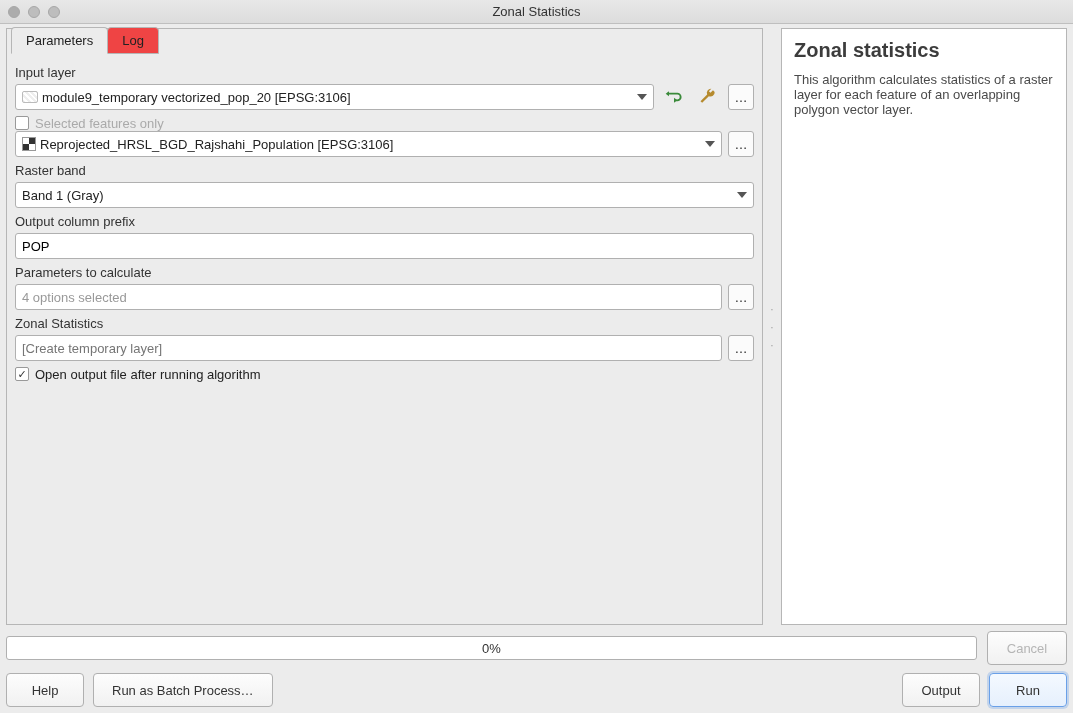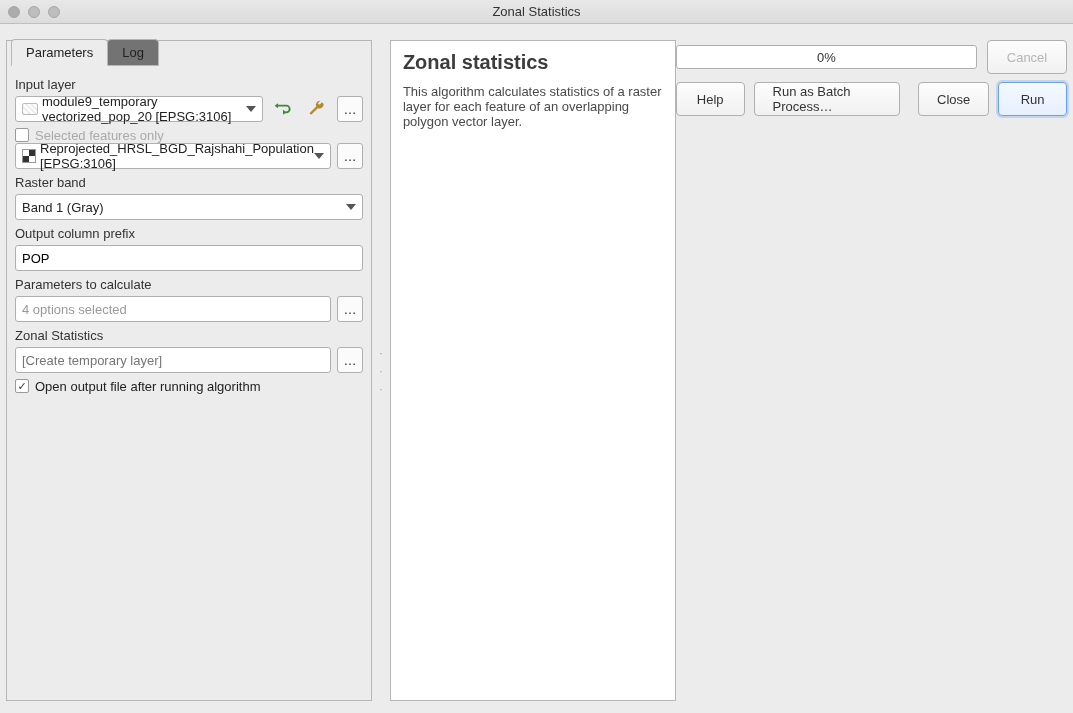--- a/index.html
+++ b/index.html
@@ -17,27 +17,27 @@
     background: linear-gradient(#e8e8e8,#dcdcdc);
     border-bottom: 1px solid #bfbfbf;
     display: flex;
     align-items: center;
     position: relative;
   }
   .traffic { position: absolute; left: 8px; display: flex; gap: 8px; }
   .traffic span { width: 12px; height: 12px; border-radius: 50%; background:#bdbdbd; border:1px solid #a7a7a7; display:inline-block; }
   .traffic span:first-child { background:#acacac; }
   .titlebar .title { flex:1; text-align:center; font-size:13px; color:#333; }
-  .window-body { display:flex; height: calc(100% - 24px); padding:16px 6px 6px 6px; }
+  .window-body { display:flex; height: calc(100% - 24px); flex-direction: column; padding:4px 6px 6px 6px; }
   .upper { flex:1; display:flex; gap:6px; min-height:0; padding-bottom:6px;}
   .panel-left { flex:1; border:1px solid #b6b6b6; background:#ececec; display:flex; flex-direction:column; }
   .panel-right { width:286px; border:1px solid #b6b6b6; background:#fff; padding:10px 12px; font-size:13px; color:#4a4a4a; }
   .panel-right h2 { font-size:20px; margin-bottom:10px; color:#3c3c3c; font-weight:700;}
   .tabs { display:flex; margin-top:-1px;}
-  .tab { border:1px solid #b6b6b6; padding:5px 14px; font-size:13px; background:#737373; position:relative; top:-1px; border-top-left-radius:4px; border-top-right-radius:4px; margin-left:-1px;}
+  .tab { border:1px solid #b6b6b6; padding:5px 14px; font-size:13px; background:#ef4444; position:relative; top:-1px; border-top-left-radius:4px; border-top-right-radius:4px; margin-left:-1px;}
   .tab:first-child{ margin-left:4px;}
   .tab.active { background:#ececec; border-bottom:1px solid #ececec; z-index:2;}
   .tab-content { flex:1; padding:4px 8px 8px 8px; overflow:auto;}
   .field-label { font-size:13px; color:#333; margin:6px 0 4px 0;}
   .row { display:flex; align-items:center; gap:6px;}
   .combo, .textinput, .selectbox { flex:1; height:26px; border:1px solid #b0b0b0; border-radius:3px; background:#fff; display:flex; align-items:center; padding:0 6px; font-size:13px; color:#222;}
   .combo .arrow, .selectbox .arrow { margin-left:auto; width:0;height:0;border-left:5px solid transparent;border-right:5px solid transparent;border-top:6px solid #555;}
   .iconbtn { width:26px; height:26px; border:1px solid #b0b0b0; border-radius:3px; background:#fbfbfb; display:flex; align-items:center; justify-content:center; cursor:pointer;}
   .iconbtn.noborder { border:none; background:transparent; width:28px;}
   .checkbox-row { display:flex; align-items:flex-start; gap:6px; margin-top:6px;}
@@ -179,17 +179,17 @@
     <div class="progress-row">
       <div class="progress">
         <span>0%</span>
       </div>
       <div class="btn disabled" style="width:80px">Cancel</div>
     </div>
     <div class="button-row">
       <div class="btn" style="width:78px">Help</div>
       <div class="btn">Run as Batch Process…</div>
       <div class="spacer"></div>
-      <div class="btn" style="width:78px">Close</div>
+      <div class="btn" style="width:78px">Output</div>
       <div class="btn primary" style="width:78px">Run</div>
     </div>
   </div>
 </div>
 
 </body></html>

